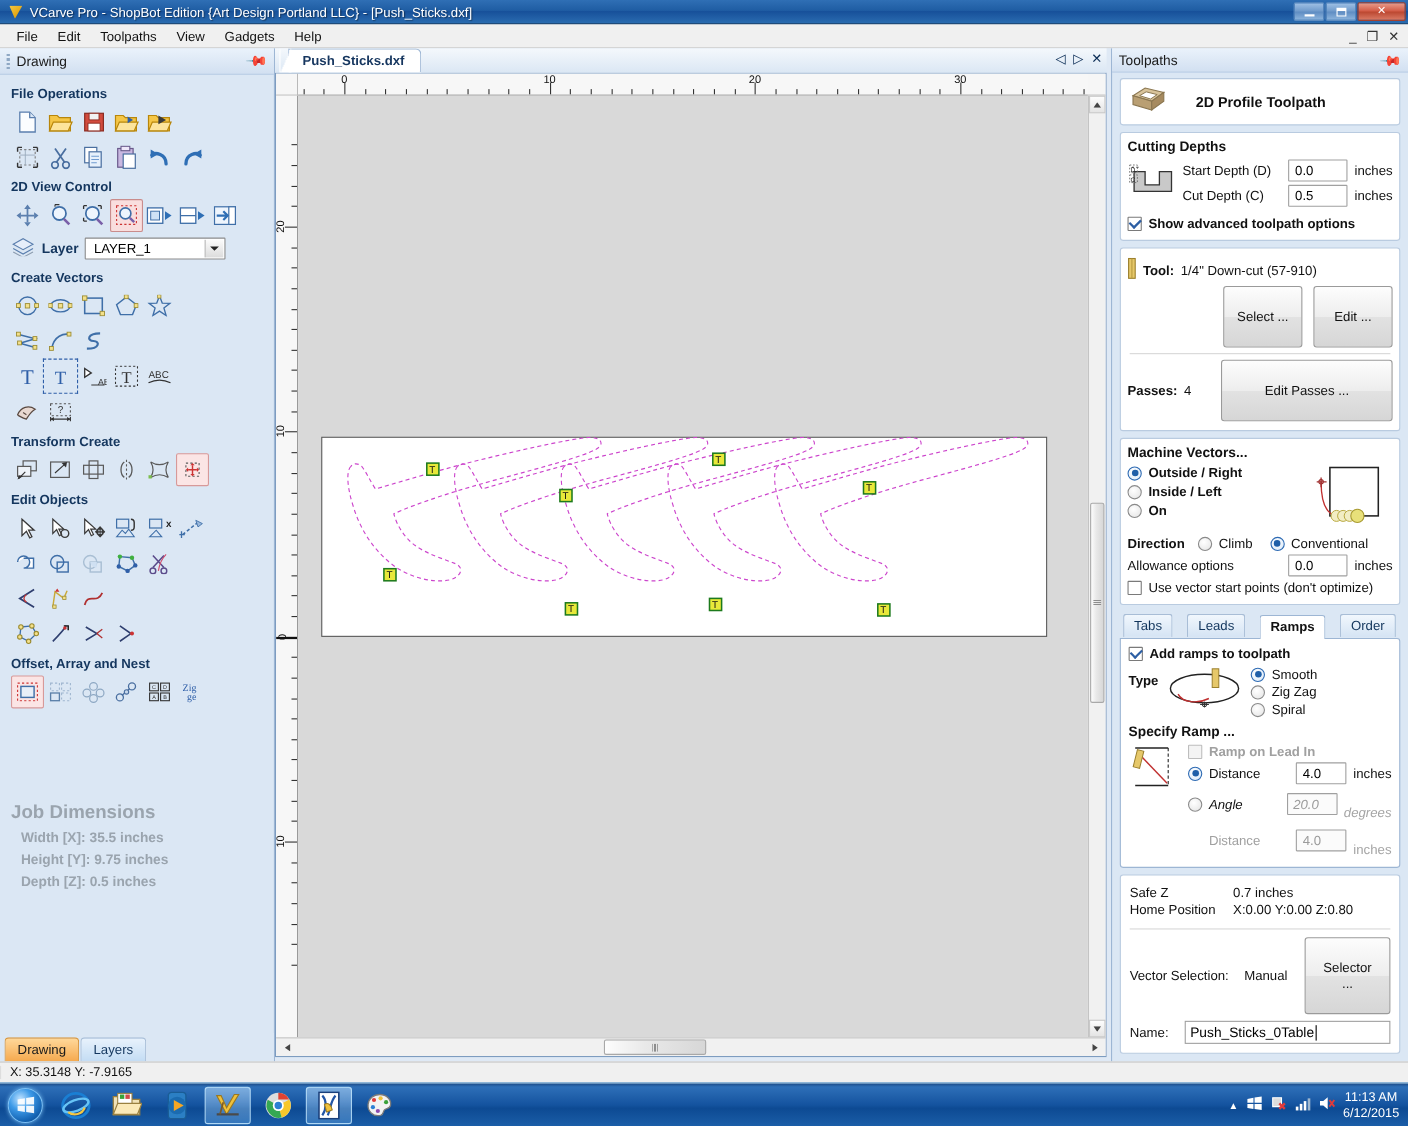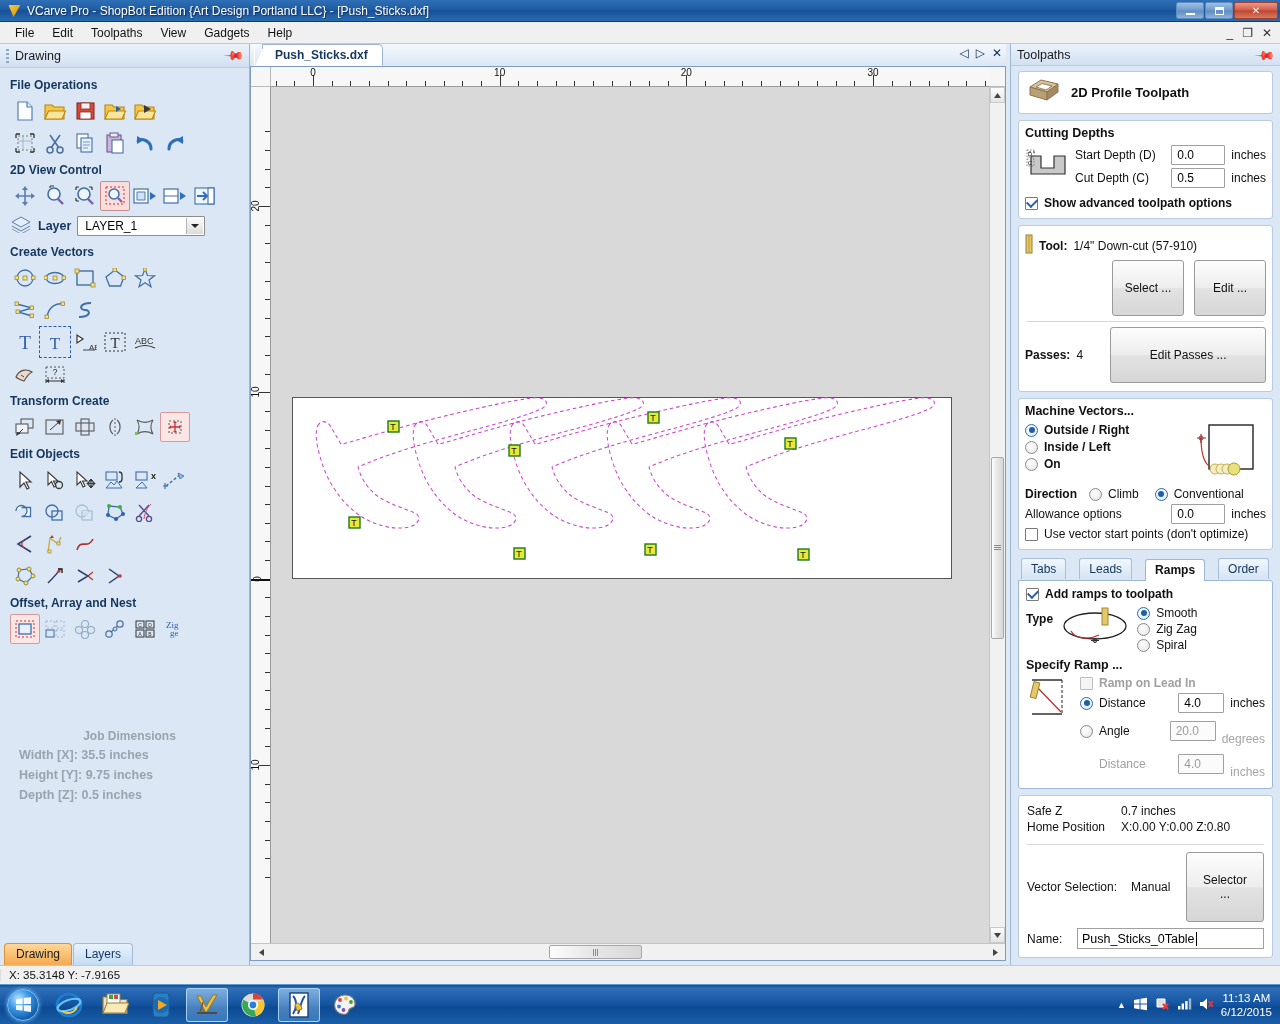--- a/index.html
+++ b/index.html
@@ -124,21 +124,21 @@
   }
   .layersel .arrowbox i {
     border-left: 4px solid transparent; border-right: 4px solid transparent;
     border-top: 4px solid #222; font-style: normal;
   }
 
   .jobdims {
     padding: 6px 0 8px 10px;
     color: #9aa4ae;
   }
-  .jobdims .jd-t { font-weight: bold; font-size: 12px; margin-bottom: 2px; text-align: center; }
+  .jobdims .jd-t { font-weight: bold; font-size: 17px; margin-bottom: 2px; }
   .jobdims .jd-l { font-size: 12.5px; padding-left: 9px; line-height: 20px; font-weight: bold; }
 
   .lp-tabs {
     height: 26px; display: flex; align-items: flex-end;
     padding-left: 4px; gap: 1px;
     background: #dbe7f4;
   }
   .lp-tab {
     padding: 3px 11px 4px 11px; font-size: 12px;
     border: 1px solid #a6bcd6; border-bottom: none;
@@ -259,21 +259,21 @@
     width: 270px; flex: 0 0 270px;
     background: #dbe7f4;
     display: flex; flex-direction: column;
     border-left: 1px solid #9db6d4;
   }
   .rp-body { padding: 5px 7px; overflow: hidden; }
   .grpbox {
     background: #fff; border: 1px solid #b9cbe0;
     border-radius: 3px; margin-bottom: 6px; padding: 5px 6px;
   }
-  .tp-head { display: flex; align-items: center; gap: 10px; padding: 4px 4px; }
+  .tp-head { display: flex; align-items: center; gap: 26px; padding: 4px 4px; }
   .tp-head .tpname { font-weight: bold; font-size: 13px; color: #111; }
   .gtitle { font-weight: bold; font-size: 12.5px; color: #111; margin-bottom: 2px; }
   .row { display: flex; align-items: center; gap: 6px; margin: 3px 0; }
   .fld {
     border: 1px solid #a0a0a0; background: #fff; height: 20px;
     display: flex; align-items: center; padding: 0 5px; font-size: 12px;
     border-radius: 1px;
   }
   .fld.dis { color: #9b9b9b; background: #fbfbfb; }
   .lbl12 { font-size: 12px; color: #111; }
@@ -1294,21 +1294,21 @@
             <div class="row" style="margin:2px 0;">
               <span class="cbx dis"></span>
               <span class="lblb" style="color:#a0a0a0;">Ramp on Lead In</span>
             </div>
             <div class="row" style="margin:3px 0;">
               <span class="rdo sel"></span>
               <span class="lbl12" style="flex:1;">Distance</span>
               <div class="fld" style="width:46px;">4.0</div>
               <span class="unit">inches</span>
             </div>
-            <div class="row" style="margin:3px 0;">
+            <div class="row" style="margin:3px 0;font-style:italic;">
               <span class="rdo"></span>
               <span class="lbl12" style="flex:1;">Angle</span>
               <div class="fld dis" style="width:46px;">20.0</div>
               <span class="unit dis">degrees</span>
             </div>
             <div class="row" style="margin:3px 0;">
               <span style="width:13px;flex:0 0 13px;"></span>
               <span class="lbl12" style="flex:1;color:#a0a0a0;">Distance</span>
               <div class="fld dis" style="width:46px;">4.0</div>
               <span class="unit dis">inches</span>

